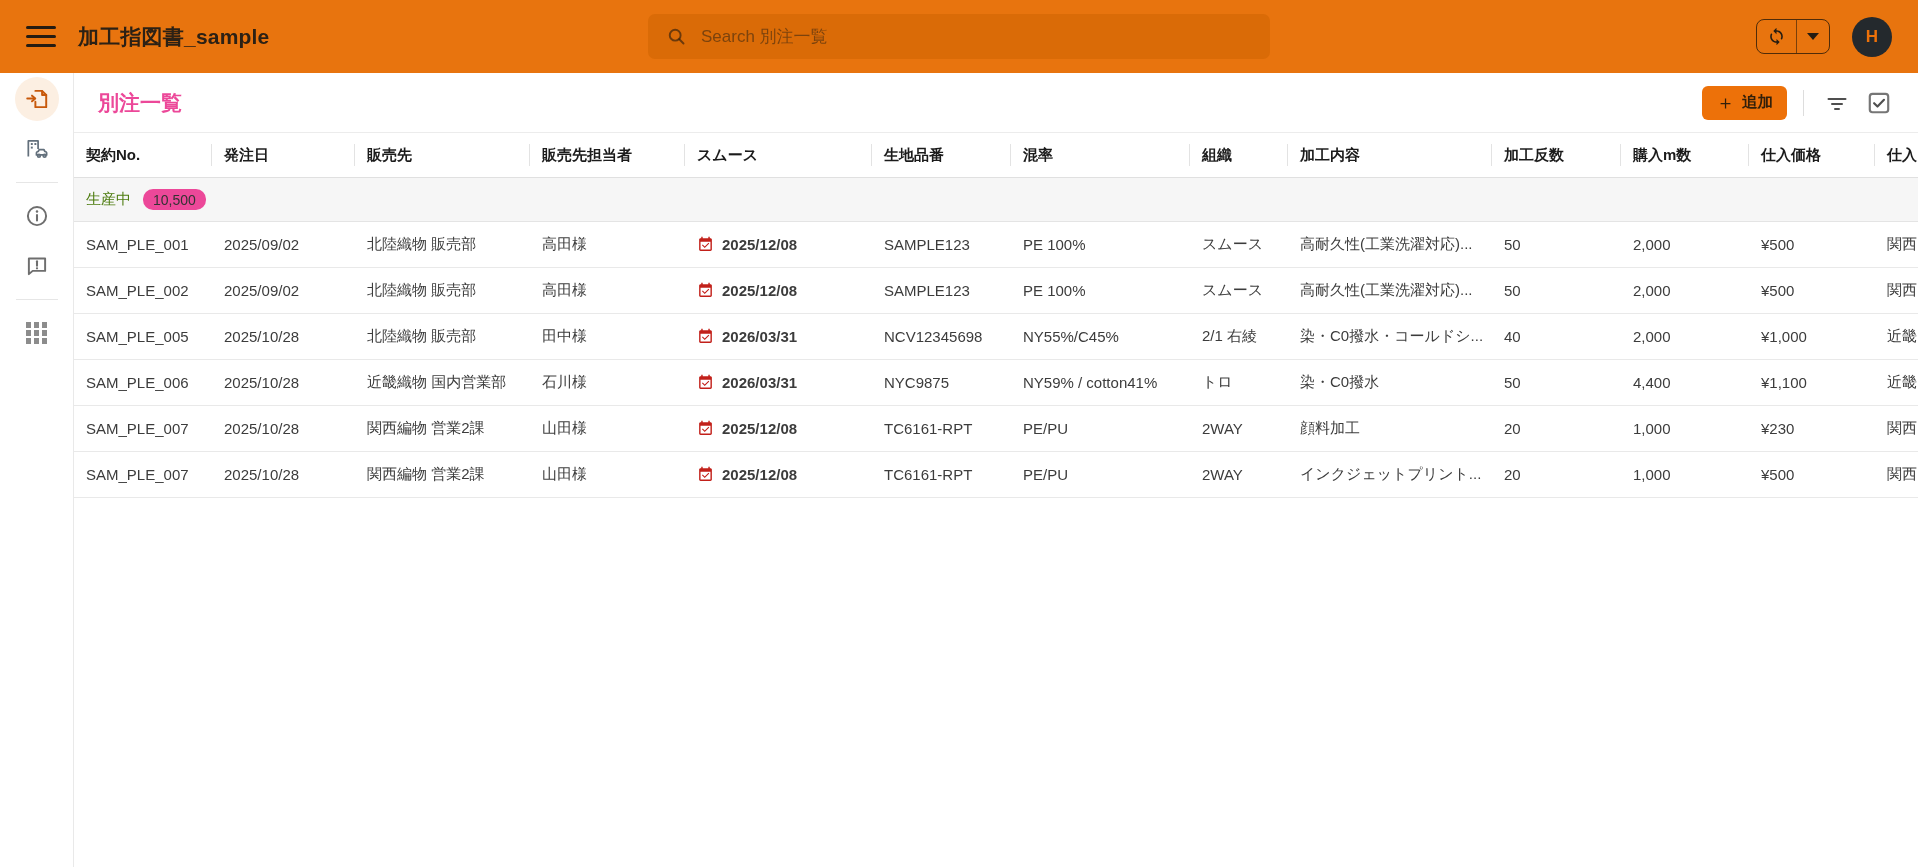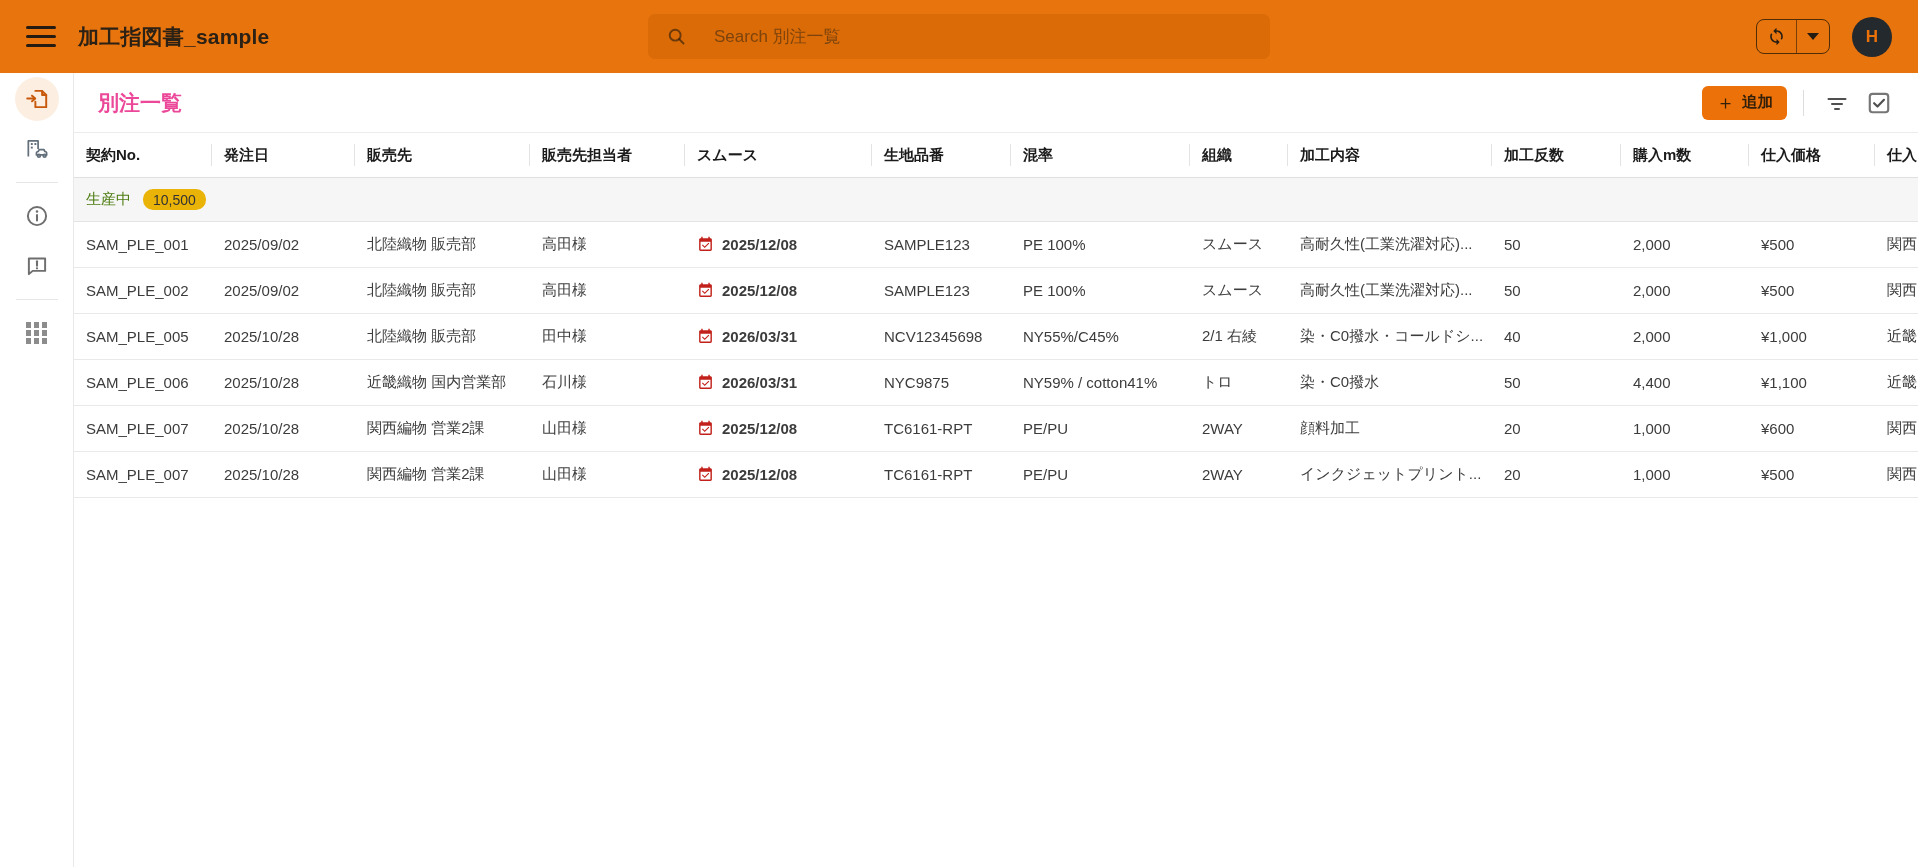--- a/index.html
+++ b/index.html
@@ -16,21 +16,21 @@
   .topbar{ height:73px; flex:0 0 73px; background:var(--accent);
     display:flex; align-items:center; padding:0 26px; position:relative; }
   .hamburger{ width:30px; height:22px; display:flex; flex-direction:column;
     justify-content:space-between; background:none; border:none; cursor:pointer; }
   .hamburger span{ display:block; height:3.4px; border-radius:2px; background:#241c12; }
   .app-title{ margin-left:22px; font-size:21px; font-weight:600; color:var(--ink); letter-spacing:.2px; }
   .search{ position:absolute; left:50%; transform:translateX(-50%); top:14px;
     width:622px; height:45px; background:var(--search-bg); border-radius:7px;
     display:flex; align-items:center; padding:0 18px; }
   .search svg{ flex:0 0 auto; }
-  .search input{ flex:1; margin-left:27px; background:transparent; border:none; outline:none;
+  .search input{ flex:1; margin-left:14px; background:transparent; border:none; outline:none;
     font-size:17px; color:#2c2115; font-family:inherit; }
   .search input::placeholder{ color:rgba(48,34,18,.55); }
   .topbar-right{ margin-left:auto; display:flex; align-items:center; }
   .sync-split{ display:flex; border:1.6px solid rgba(30,20,8,.75); border-radius:8px; overflow:hidden; height:35px; }
   .sync-split button{ background:transparent; border:none; cursor:pointer; display:flex;
     align-items:center; justify-content:center; padding:0 10px; }
   .sync-split .seg-refresh{ border-right:1.2px solid rgba(30,20,8,.55); width:40px; }
   .caret{ width:0; height:0; border-left:6px solid transparent; border-right:6px solid transparent;
     border-top:7px solid #241c12; }
   .avatar{ width:40px; height:40px; border-radius:50%; background:var(--avatar-bg);
@@ -65,21 +65,21 @@
   .tablewrap{ flex:1; overflow:hidden; }
   table{ border-collapse:collapse; table-layout:fixed; width:1921px; }
   th{ height:45px; padding:12px 12px; text-align:left; font-size:15px; font-weight:600;
     color:#1b1b1b; white-space:nowrap; overflow:hidden; border-top:1px solid #ececec;
     border-bottom:1px solid #e0e0e0; position:relative; cursor:pointer; }
   th::after{ content:""; position:absolute; right:0; top:11px; bottom:11px; width:1px; background:#e3e3e3; }
   tr.group-row td{ height:44px; background:#f6f6f6; border-bottom:1px solid #e4e4e4;
     padding:0 12px; }
   .group-inner{ display:flex; align-items:center; gap:12px; }
   .group-label{ font-size:15px; font-weight:500; color:#4d7c0f; }
-  .group-badge{ background:#eab308; border-radius:10px; padding:2.5px 10px; font-size:14px; color:#333; }
+  .group-badge{ background:#ec4899; border-radius:10px; padding:2.5px 10px; font-size:14px; color:#333; }
   tbody tr.data-row td{ height:46px; padding:0 12px; font-size:15px; color:var(--cell);
     white-space:nowrap; overflow:hidden; border-bottom:1px solid #e9e9e9; background:#fff; }
   td.date-cell{ color:var(--alert); font-weight:700; }
   .date-inner{ display:flex; align-items:center; gap:8px; }
   .date-inner svg{ flex:0 0 auto; }
 </style>
 </head>
 <body>
 
 <div class="app">
@@ -335,21 +335,21 @@
   </svg>
 <span>2025/12/08</span>
                   </div>
                 </td>
                 <td>TC6161-RPT</td>
                 <td>PE/PU</td>
                 <td>2WAY</td>
                 <td>顔料加工</td>
                 <td>20</td>
                 <td>1,000</td>
-                <td>¥600</td>
+                <td>¥230</td>
                 <td>関西</td>
               </tr>
               <tr class="data-row">
                 <td>SAM_PLE_007</td>
                 <td>2025/10/28</td>
                 <td>関西編物 営業2課</td>
                 <td>山田様</td>
                 <td class="date-cell">
                   <div class="date-inner">
   <svg width="17" height="17" viewBox="0 0 24 24">

